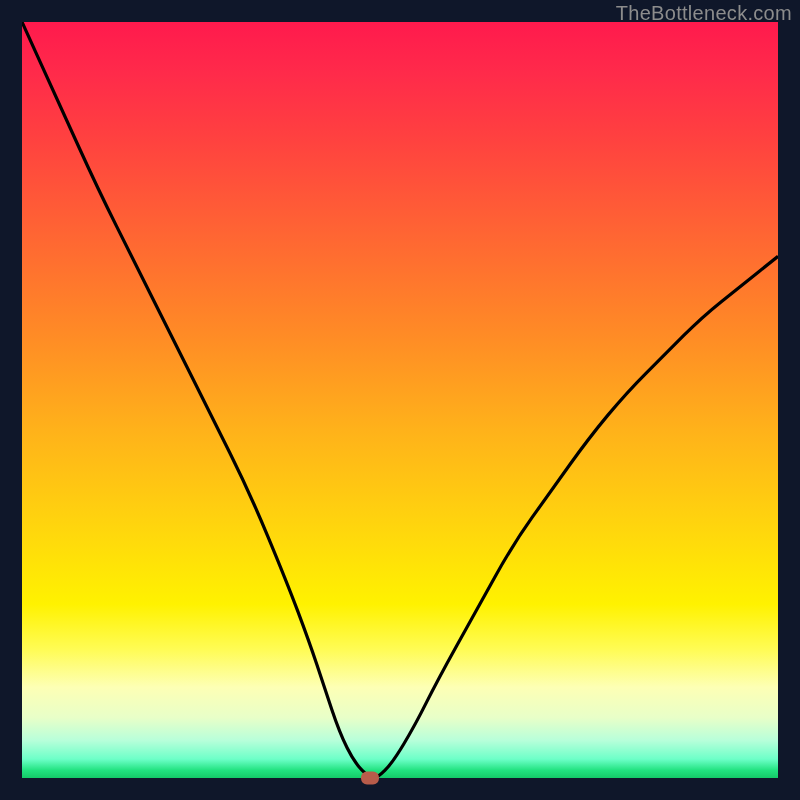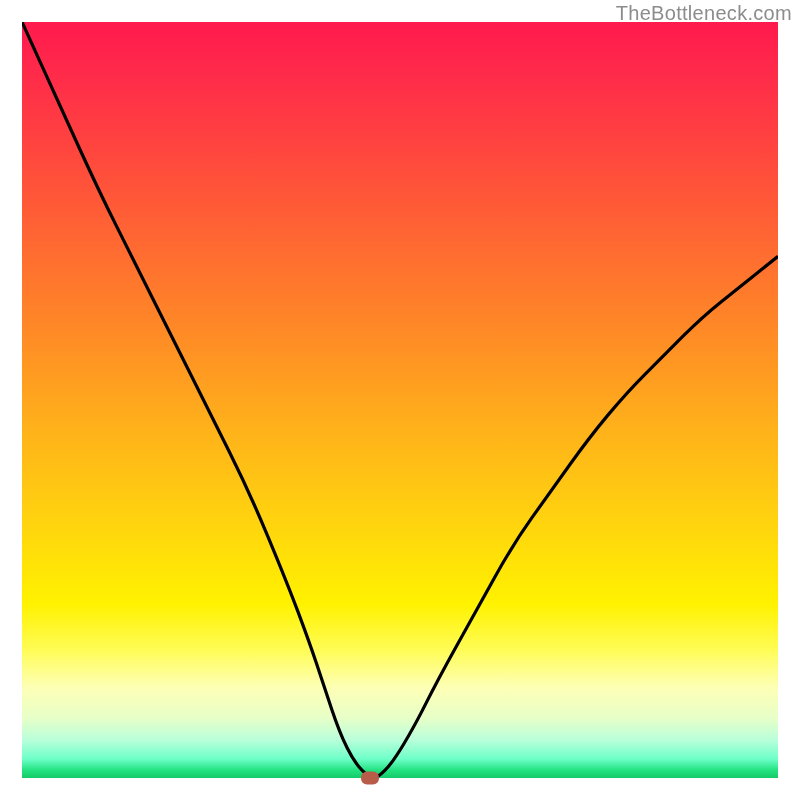--- a/index.html
+++ b/index.html
@@ -8,21 +8,21 @@
     width: 800px;
     height: 800px;
     background: #000;
     overflow: hidden;
     font-family: Arial, Helvetica, sans-serif;
   }
   .frame {
     position: relative;
     width: 800px;
     height: 800px;
-    background: #ffffff;
+    background: #0f172a;
   }
   .plot {
     position: absolute;
     left: 22px;
     top: 22px;
     width: 756px;
     height: 756px;
     
     background: linear-gradient(to bottom,
       #ff1a4d 0%,

